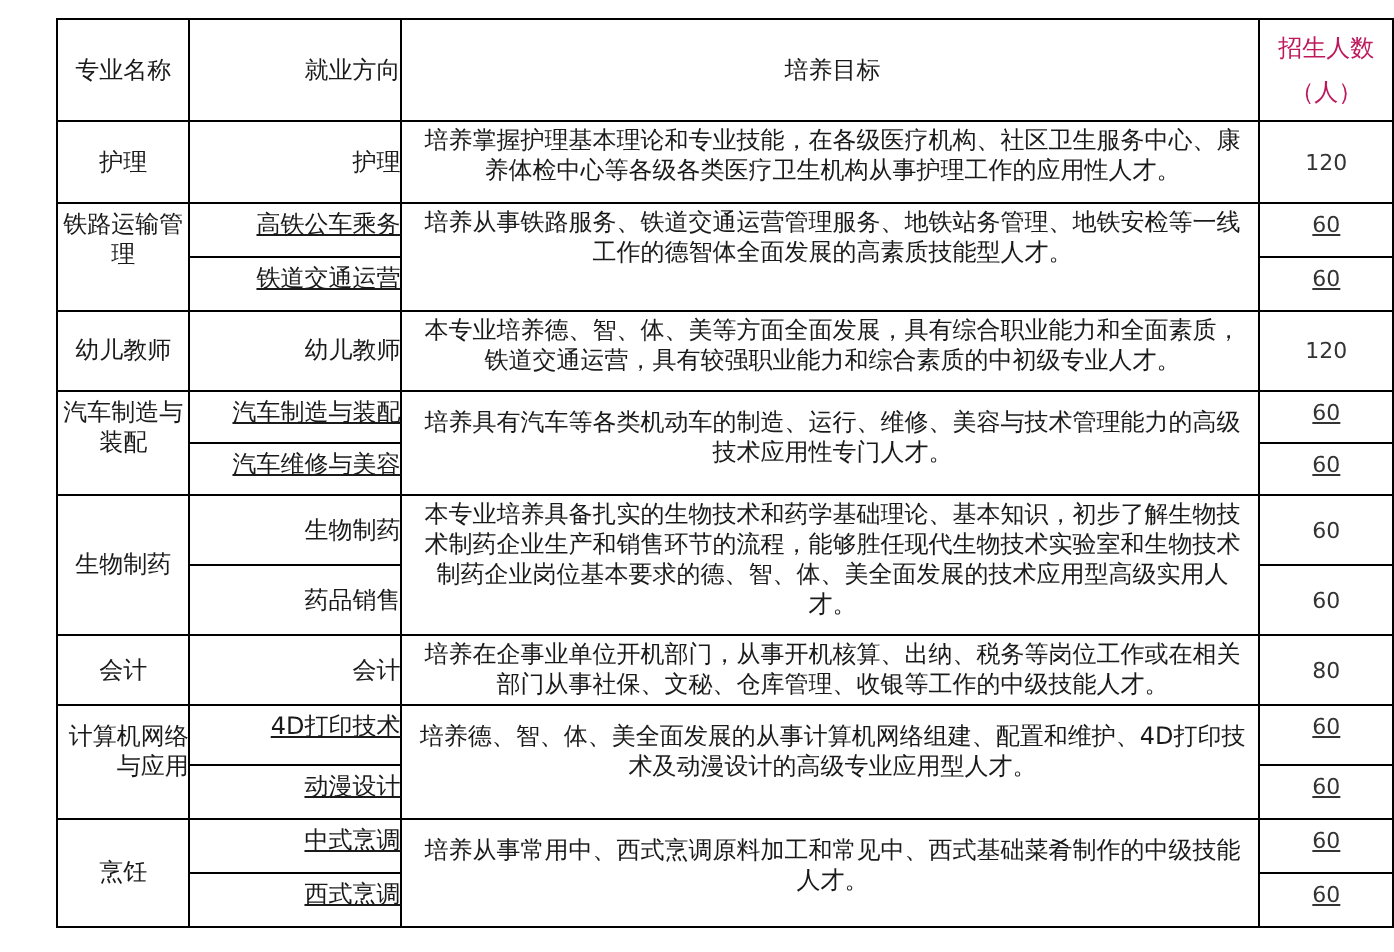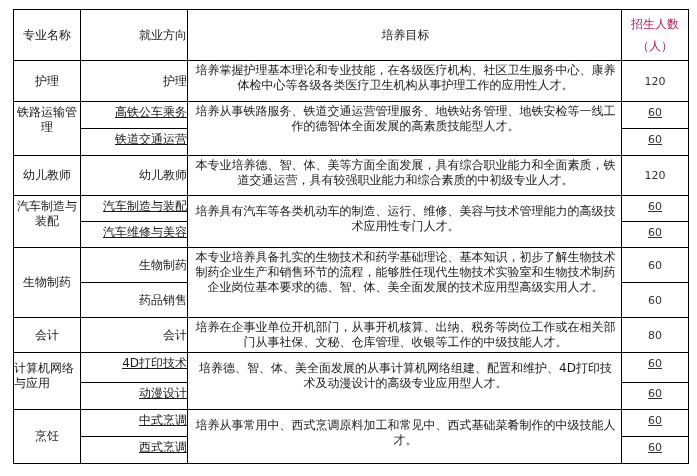--- a/index.html
+++ b/index.html
@@ -1,18 +1,18 @@
 <!DOCTYPE html>
 <html><head>
 <meta charset="utf-8">
 <style>
   html, body { margin: 0; padding: 0; background: #ffffff; }
   body { width: 697px; height: 476px; position: relative; overflow: hidden;
          font-family: "DejaVu Sans", "Liberation Sans", sans-serif; color: #1a1a1a; }
-  .tbl { position: absolute; left: 13px; top: 9px; border-collapse: collapse; table-layout: fixed; }
+  .tbl { position: absolute; left: 28px; top: 9px; border-collapse: collapse; table-layout: fixed; }
   .tbl td { border: 1px solid #000; padding: 0; font-size: 12px; line-height: 15px; vertical-align: middle; }
   .c1 { width: 66px; text-align: center; }
   .c2 { width: 106px; text-align: right; }
   .c3 { width: 423px; text-align: center; padding-left: 6px !important; padding-right: 4px !important; }
   .c4 { width: 66px; text-align: center; font-size: 11px !important; color:#333; }
   .goal { vertical-align: top !important; padding-top: 2px !important; font-size: 12px; line-height: 15px; word-break: break-all; }
   .hdr td { font-size: 12px; }
   .hdr .c4 { font-size: 12px !important; color:#be185d; line-height: 22px; }
   .num { vertical-align: top !important; padding-top: 3px !important; text-decoration: underline; }
 </style>
@@ -80,21 +80,21 @@
   </tr>
 
   <tr style="height:35px">
     <td class="c1">会计</td>
     <td class="c2">会计</td>
     <td class="c3 goal">培养在企事业单位开机部门，从事开机核算、出纳、税务等岗位工作或在相关部门从事社保、文秘、仓库管理、收银等工作的中级技能人才。</td>
     <td class="c4">80</td>
   </tr>
 
   <tr style="height:30px">
-    <td class="c1 goal" rowspan="2" style="text-align:left;padding-top:8px!important">计算机网络与应用</td>
+    <td class="c1 goal" rowspan="2" style="text-align:right;padding-top:8px!important">计算机网络与应用</td>
     <td class="c2 num">4D打印技术</td>
     <td class="c3 goal" rowspan="2" style="padding-top:8px!important">培养德、智、体、美全面发展的从事计算机网络组建、配置和维护、4D打印技术及动漫设计的高级专业应用型人才。</td>
     <td class="c4 num">60</td>
   </tr>
   <tr style="height:27px">
     <td class="c2 num">动漫设计</td>
     <td class="c4 num">60</td>
   </tr>
 
   <tr style="height:27px">

